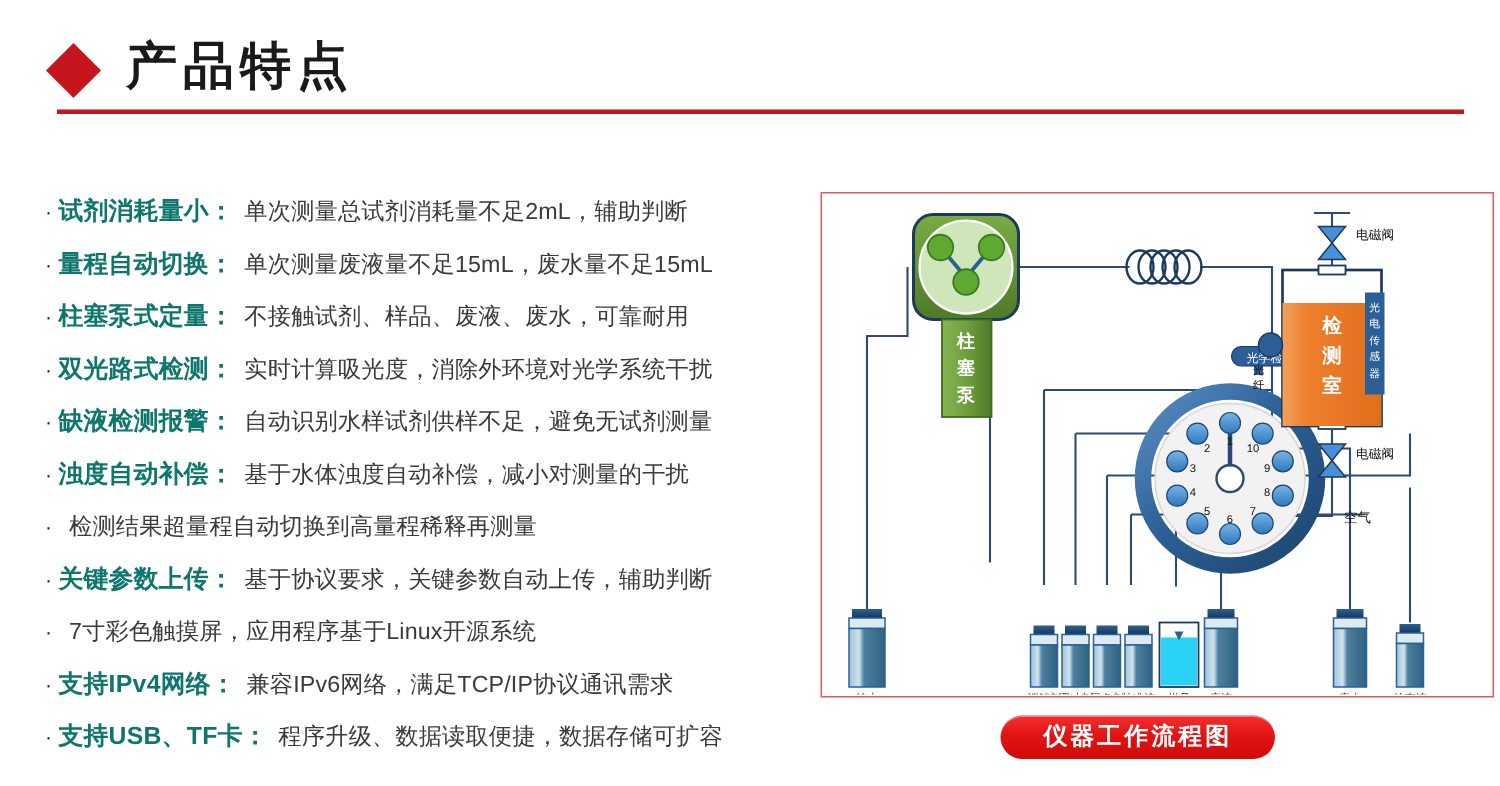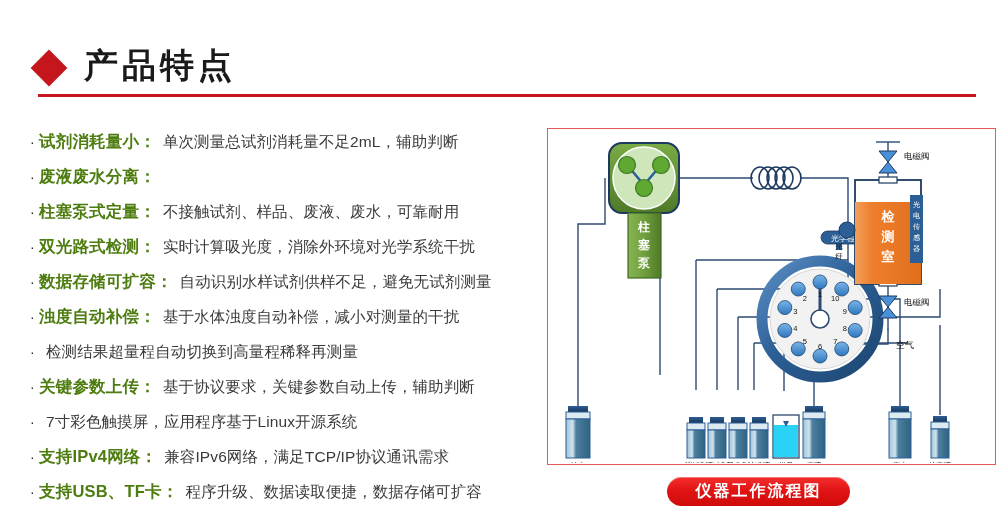--- a/index.html
+++ b/index.html
@@ -6,21 +6,21 @@
   html, body {
     margin: 0; padding: 0;
     width: 1000px; height: 524px;
     background: #ffffff;
     font-family: "Liberation Sans", "DejaVu Sans", sans-serif;
     overflow: hidden;
   }
   #root { position: relative; width: 1000px; height: 524px; background:#fff; }
 
   
-  .header { position:absolute; left:36px; top:18px; width:940px; height:62px;margin-top:21px; }
+  .header { position:absolute; left:36px; top:18px; width:940px; height:62px; }
   .diamond {
     position:absolute; left:0; top:16px;
     width:26px; height:26px; background:#c4161c;
     transform: rotate(45deg);
   }
   .header-title {
     position:absolute; left:48px; top:3px;
     font-size:34px; font-weight:700; color:#1a1a1a;
     letter-spacing:4px; line-height:46px;
   }
@@ -30,21 +30,21 @@
   }
 
   
   .features { position:absolute; left:30px; top:124px; width:510px; }
   .feature-row {
     display:flex; align-items:baseline;
     height:35px; line-height:35px; white-space:nowrap;
   }
   .bullet { color:#222; font-size:14px; width:9px; flex:0 0 9px; }
   .feat-title {
-    font-weight:700; color:#4d7c0f; font-size:16.5px;
+    font-weight:700; color:#0f766e; font-size:16.5px;
     letter-spacing:.2px;
   }
   .feat-desc {
     color:#3a3a3a; font-size:15.5px; padding-left:7px;
     letter-spacing:.1px;
   }
 
   
   .diagram-panel {
     position:absolute; left:547px; top:128px;
@@ -78,35 +78,36 @@
   </div>
 
   <div class="features" id="feature-list">
       <div class="feature-row">
         <span class="bullet">·</span>
         <span class="feat-title">试剂消耗量小：</span>
         <span class="feat-desc">单次测量总试剂消耗量不足2mL，辅助判断</span>
       </div>
       <div class="feature-row">
         <span class="bullet">·</span>
-        <span class="feat-title">废液废水分离：</span>
+        <span class="feat-title">量程自动切换：</span>
+        <span class="feat-desc">单次测量废液量不足15mL，废水量不足15mL</span>
       </div>
       <div class="feature-row">
         <span class="bullet">·</span>
         <span class="feat-title">柱塞泵式定量：</span>
         <span class="feat-desc">不接触试剂、样品、废液、废水，可靠耐用</span>
       </div>
       <div class="feature-row">
         <span class="bullet">·</span>
         <span class="feat-title">双光路式检测：</span>
         <span class="feat-desc">实时计算吸光度，消除外环境对光学系统干扰</span>
       </div>
       <div class="feature-row">
         <span class="bullet">·</span>
-        <span class="feat-title">数据存储可扩容：</span>
+        <span class="feat-title">缺液检测报警：</span>
         <span class="feat-desc">自动识别水样试剂供样不足，避免无试剂测量</span>
       </div>
       <div class="feature-row">
         <span class="bullet">·</span>
         <span class="feat-title">浊度自动补偿：</span>
         <span class="feat-desc">基于水体浊度自动补偿，减小对测量的干扰</span>
       </div>
       <div class="feature-row">
         <span class="bullet">·</span>
         <span class="feat-desc">检测结果超量程自动切换到高量程稀释再测量</span>

